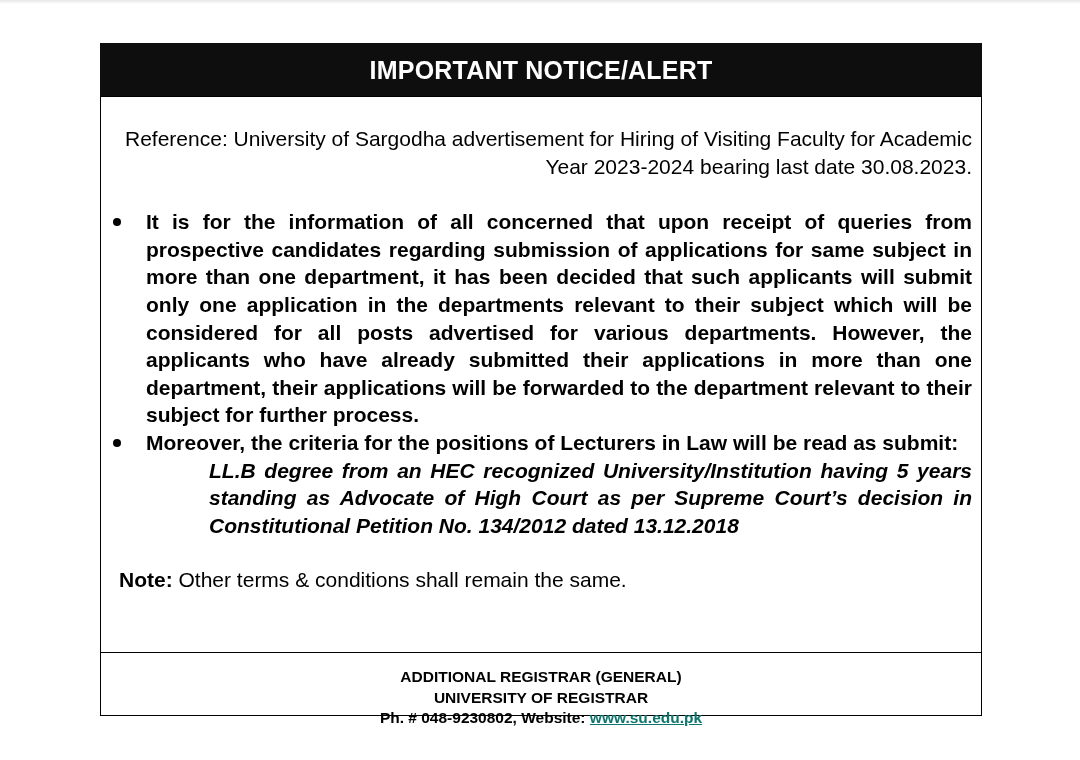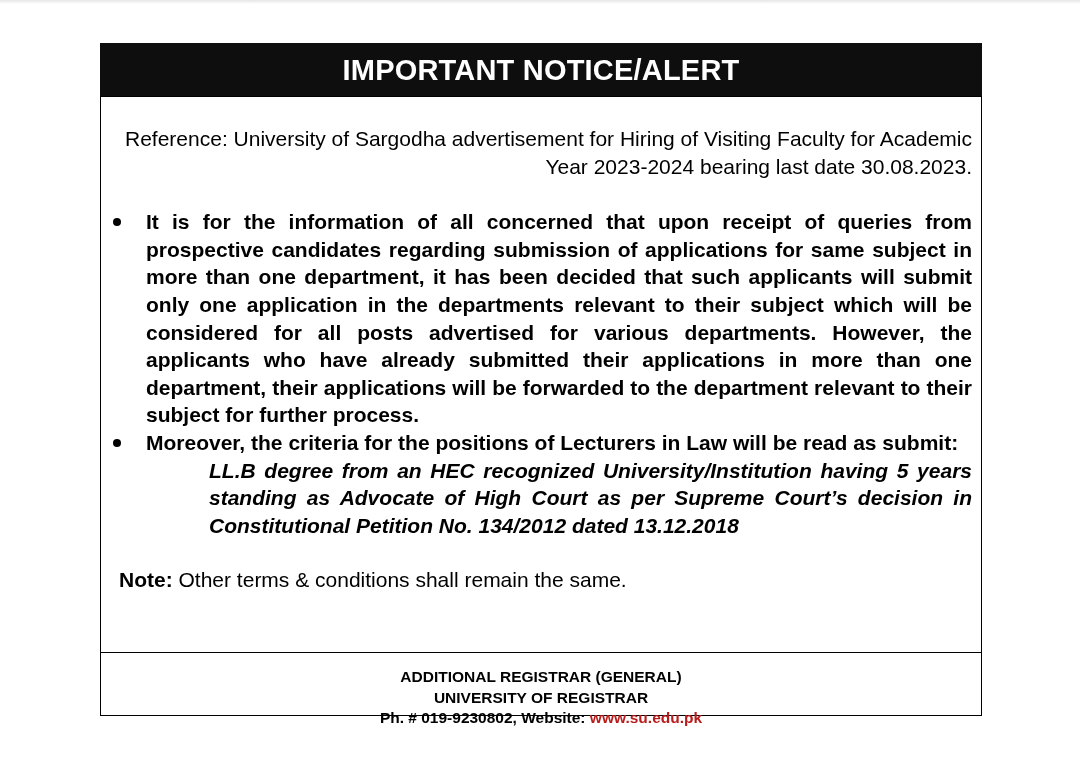--- a/index.html
+++ b/index.html
@@ -39,21 +39,21 @@
       height: 53px;
       background: #0e0e0e;
       border-bottom: 1px solid #000;
       display: flex;
       align-items: center;
       justify-content: center;
     }
     .header-title {
       color: #ffffff;
       font-weight: bold;
-      font-size: 29px;
+      font-size: 25px;
       letter-spacing: 0.2px;
       position: relative;
       top: 1px;
     }
     .content {
       position: absolute;
       left: 11px;
       top: 82px;
       width: 860px;
       font-size: 21px;
@@ -108,21 +108,22 @@
       height: 63px;
       border-top: 1px solid #000;
       text-align: center;
       font-weight: bold;
       font-size: 15.5px;
       line-height: 20.5px;
       padding-top: 14px;
       box-sizing: border-box;
     }
     .footer-link {
-      color: #b91c1c;
+      color: #0f766e;
+      text-decoration: underline;
     }
   </style>
 </head>
 <body>
 
 <div class="topbar"></div>
 
 <div class="notice">
   <div class="header">
     <span class="header-title">IMPORTANT NOTICE/ALERT</span>
@@ -145,15 +146,15 @@
     <p class="criteria">LL.B degree from an HEC recognized University/Institution having 5 years standing as Advocate of High Court as per Supreme Court’s decision in Constitutional Petition No. 134/2012 dated 13.12.2018</p>
 
     <p class="note">
       <span class="note-label">Note:</span><span> Other terms &amp; conditions shall remain the same.</span>
     </p>
   </div>
 
   <div class="footer">
     <div>ADDITIONAL REGISTRAR (GENERAL)</div>
     <div>UNIVERSITY OF REGISTRAR</div>
-    <div><span>Ph. # 019-9230802, Website: </span><a class="footer-link">www.su.edu.pk</a></div>
+    <div><span>Ph. # 048-9230802, Website: </span><a class="footer-link">www.su.edu.pk</a></div>
   </div>
 </div>
 
 </body></html>

